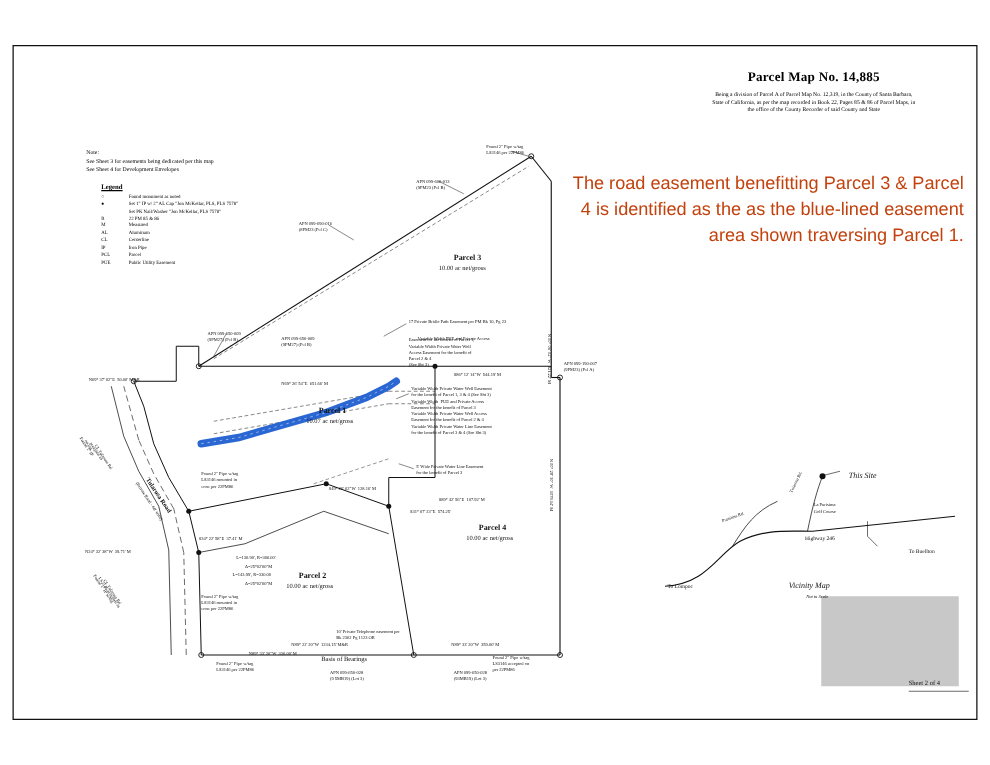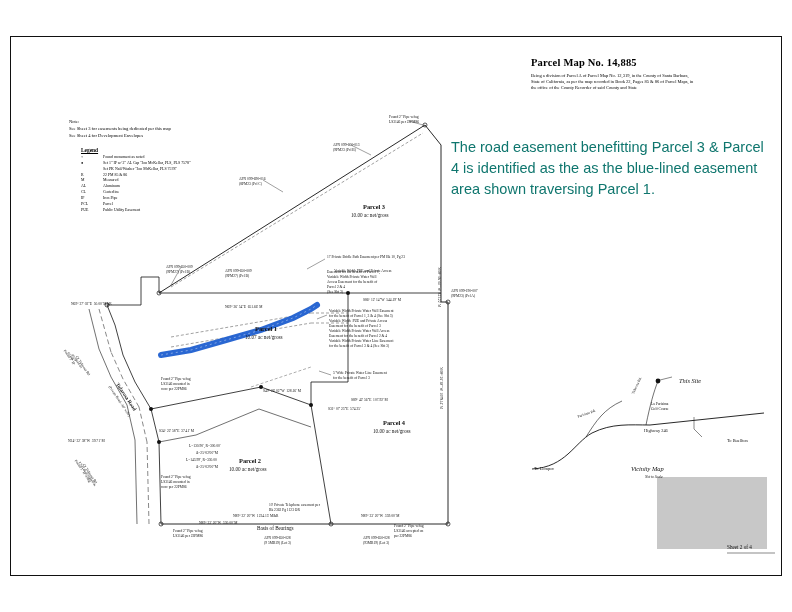--- a/index.html
+++ b/index.html
@@ -48,35 +48,35 @@
   .sm    { font-size: 5.2px; }
   .md    { font-size: 6.4px; }
   .b     { font-weight: bold; }
   .rotn90{ transform: rotate(90deg); transform-origin: 0 0; }
   .rot20 { transform: rotate(-20deg); transform-origin: 0 0; }
   .rot64 { transform: rotate(-64deg); transform-origin: 0 0; }
   .rotn56{ transform: rotate(56deg); transform-origin: 0 0; }
   .ctr   { text-align: center; }
 
   
-  .title-block { position: absolute; left: 520px; top: 20px; width: 240px; text-align: left; }
+  .title-block { position: absolute; left: 520px; top: 20px; width: 240px; text-align: center; }
   .map-title { font-size: 10.5px; font-weight: bold; font-family: "Liberation Serif", serif; letter-spacing: .2px;}
   .map-sub { font-size: 4.5px; line-height: 1.35; margin-top: 5px; }
 
   
   .annotation {
     position: absolute;
     left: 440px;
     top: 100px;
     width: 320px;
     font-family: "Liberation Sans", sans-serif;
     font-size: 14.5px;
     line-height: 1.45;
-    color: #0f766e;
-    text-align: left;
+    color: #c2410c;
+    text-align: right;
   }
 
   
   .north-wrap { position: absolute; left: 58px; top: 28px; width: 90px; }
   .north-label { font-family: "Liberation Sans", sans-serif; font-size: 7.5px; font-weight: bold; letter-spacing:.5px; }
   .scale-label { font-size: 5.6px; margin-top: 2px;}
 
   
   .note-block { position: absolute; left: 58px; top: 82px; font-size: 4.6px; line-height: 1.5; }
 

